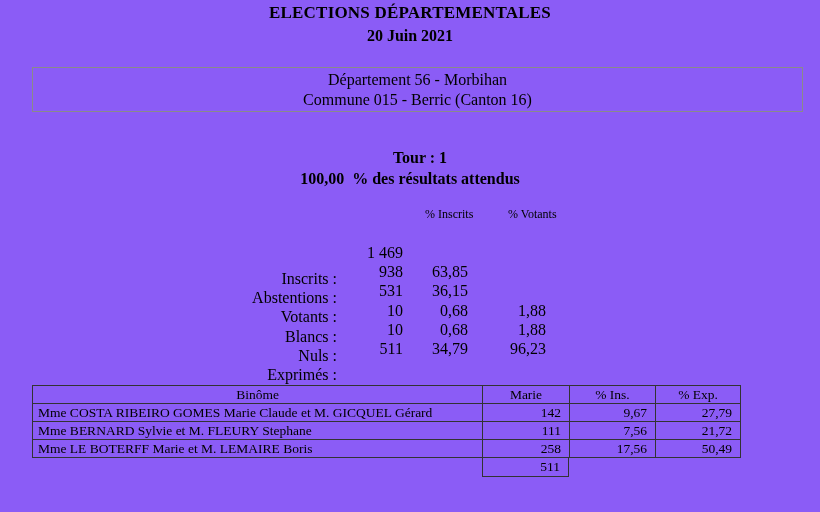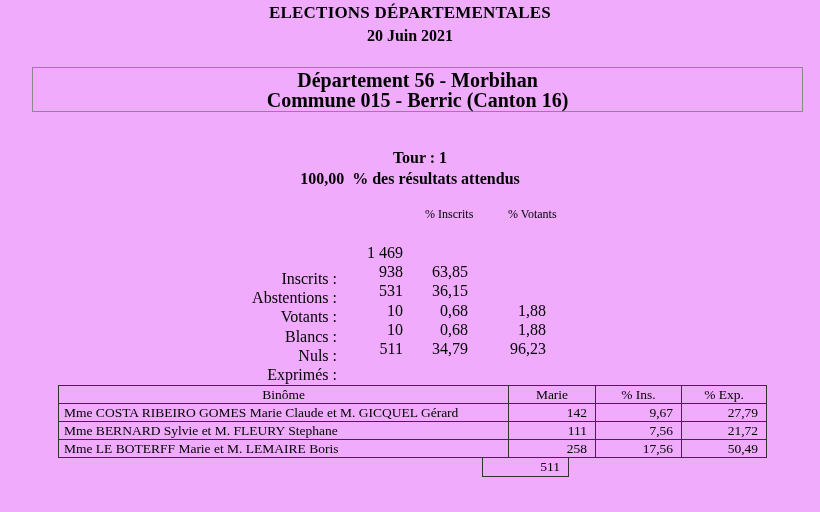--- a/index.html
+++ b/index.html
@@ -1,41 +1,41 @@
 <!DOCTYPE html>
 <html><head>
 <meta charset="utf-8">
 <style>
   html, body { margin: 0; padding: 0; background: #ffffff; }
   .page {
     position: relative;
     width: 820px;
     height: 512px;
-    background: #f0abfc;
+    background: #8b5cf6;
     color: #000000;
     font-family: "Liberation Serif", serif;
     overflow: hidden;
   }
 
   
   .title {
     position: absolute; top: 3px; left: 0; width: 100%;
     text-align: center; font-size: 17px; font-weight: bold; letter-spacing: 0.2px;
   }
   .date {
     position: absolute; top: 27px; left: 0; width: 100%;
     text-align: center; font-size: 16px; font-weight: bold;
   }
 
   
   .loc-box {
     position: absolute; left: 32px; top: 67px;
     width: 771px; height: 45px; box-sizing: border-box;
     border: 1px solid #8a8a8a;
-    text-align: center; font-weight: bold; font-size: 20px; line-height: 20px;
+    text-align: center; font-weight: normal; font-size: 16px; line-height: 20px;
     padding-top: 2px;
   }
 
   
   .tour-line1 {
     position: absolute; top: 149px; left: 10px; width: 100%;
     text-align: center; font-weight: bold; font-size: 16px;
   }
   .tour-line2 {
     position: absolute; top: 170px; left: 0; width: 100%;
@@ -52,21 +52,20 @@
   .stats-label { width: 177px; text-align: right; white-space: pre; margin-top: 26px; }
   .stats-value { width: 66px;  text-align: right; }
   .stats-pct1  { width: 65px;  text-align: right; }
   .stats-pct2  { width: 78px;  text-align: right; }
 
   
   table.results {
     position: absolute; left: 32px; top: 385px;
     width: 708px; border-collapse: collapse; table-layout: fixed;
     font-size: 13.5px;
-    margin-left: 26px;
   }
   table.results th, table.results td {
     border: 1px solid #333333;
     height: 17px; line-height: 17px; padding: 0;
     font-weight: normal; overflow: hidden; white-space: nowrap;
   }
   table.results th { text-align: center; }
   .cell-name { text-align: left;  padding-left: 5px !important; }
   .cell-num  { text-align: right; padding-right: 8px !important; }
 

